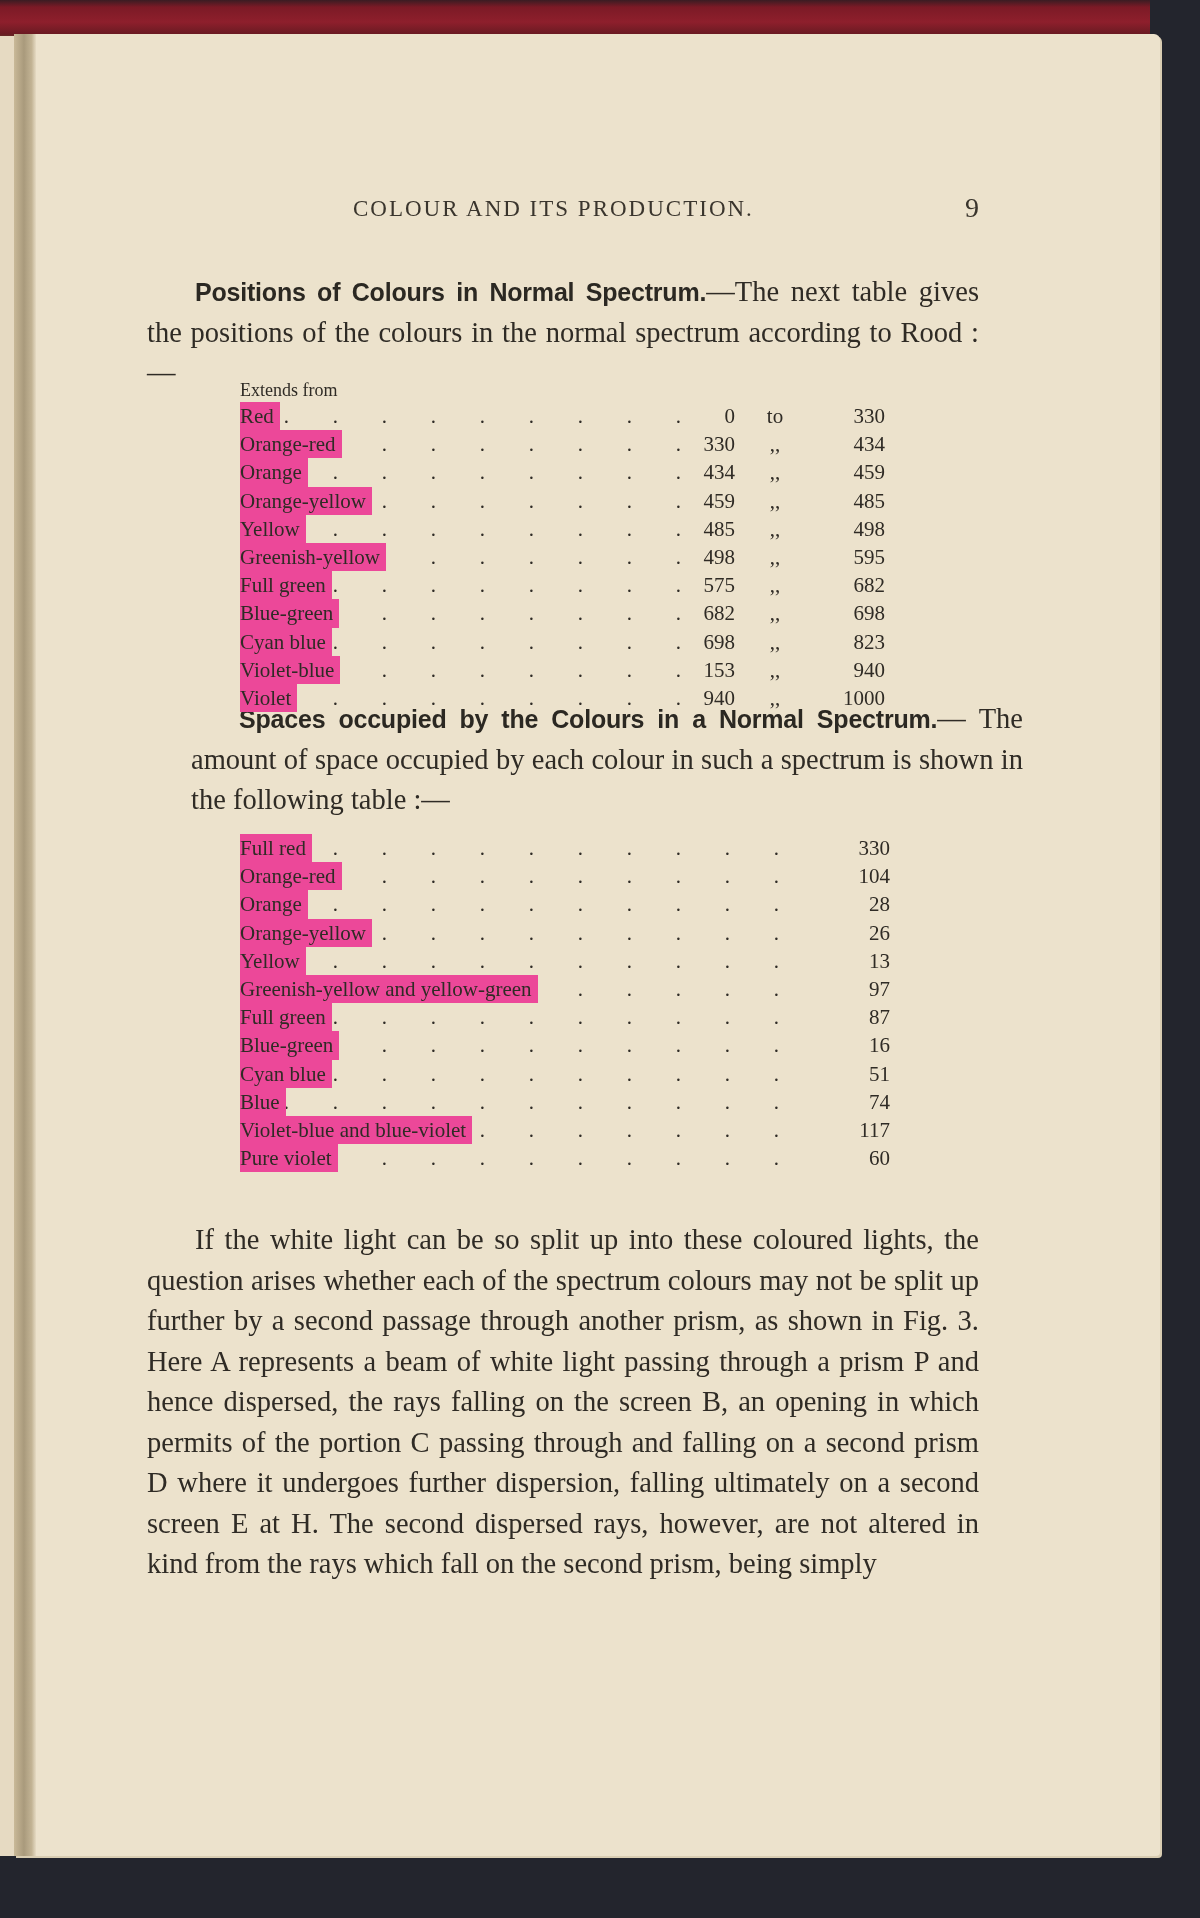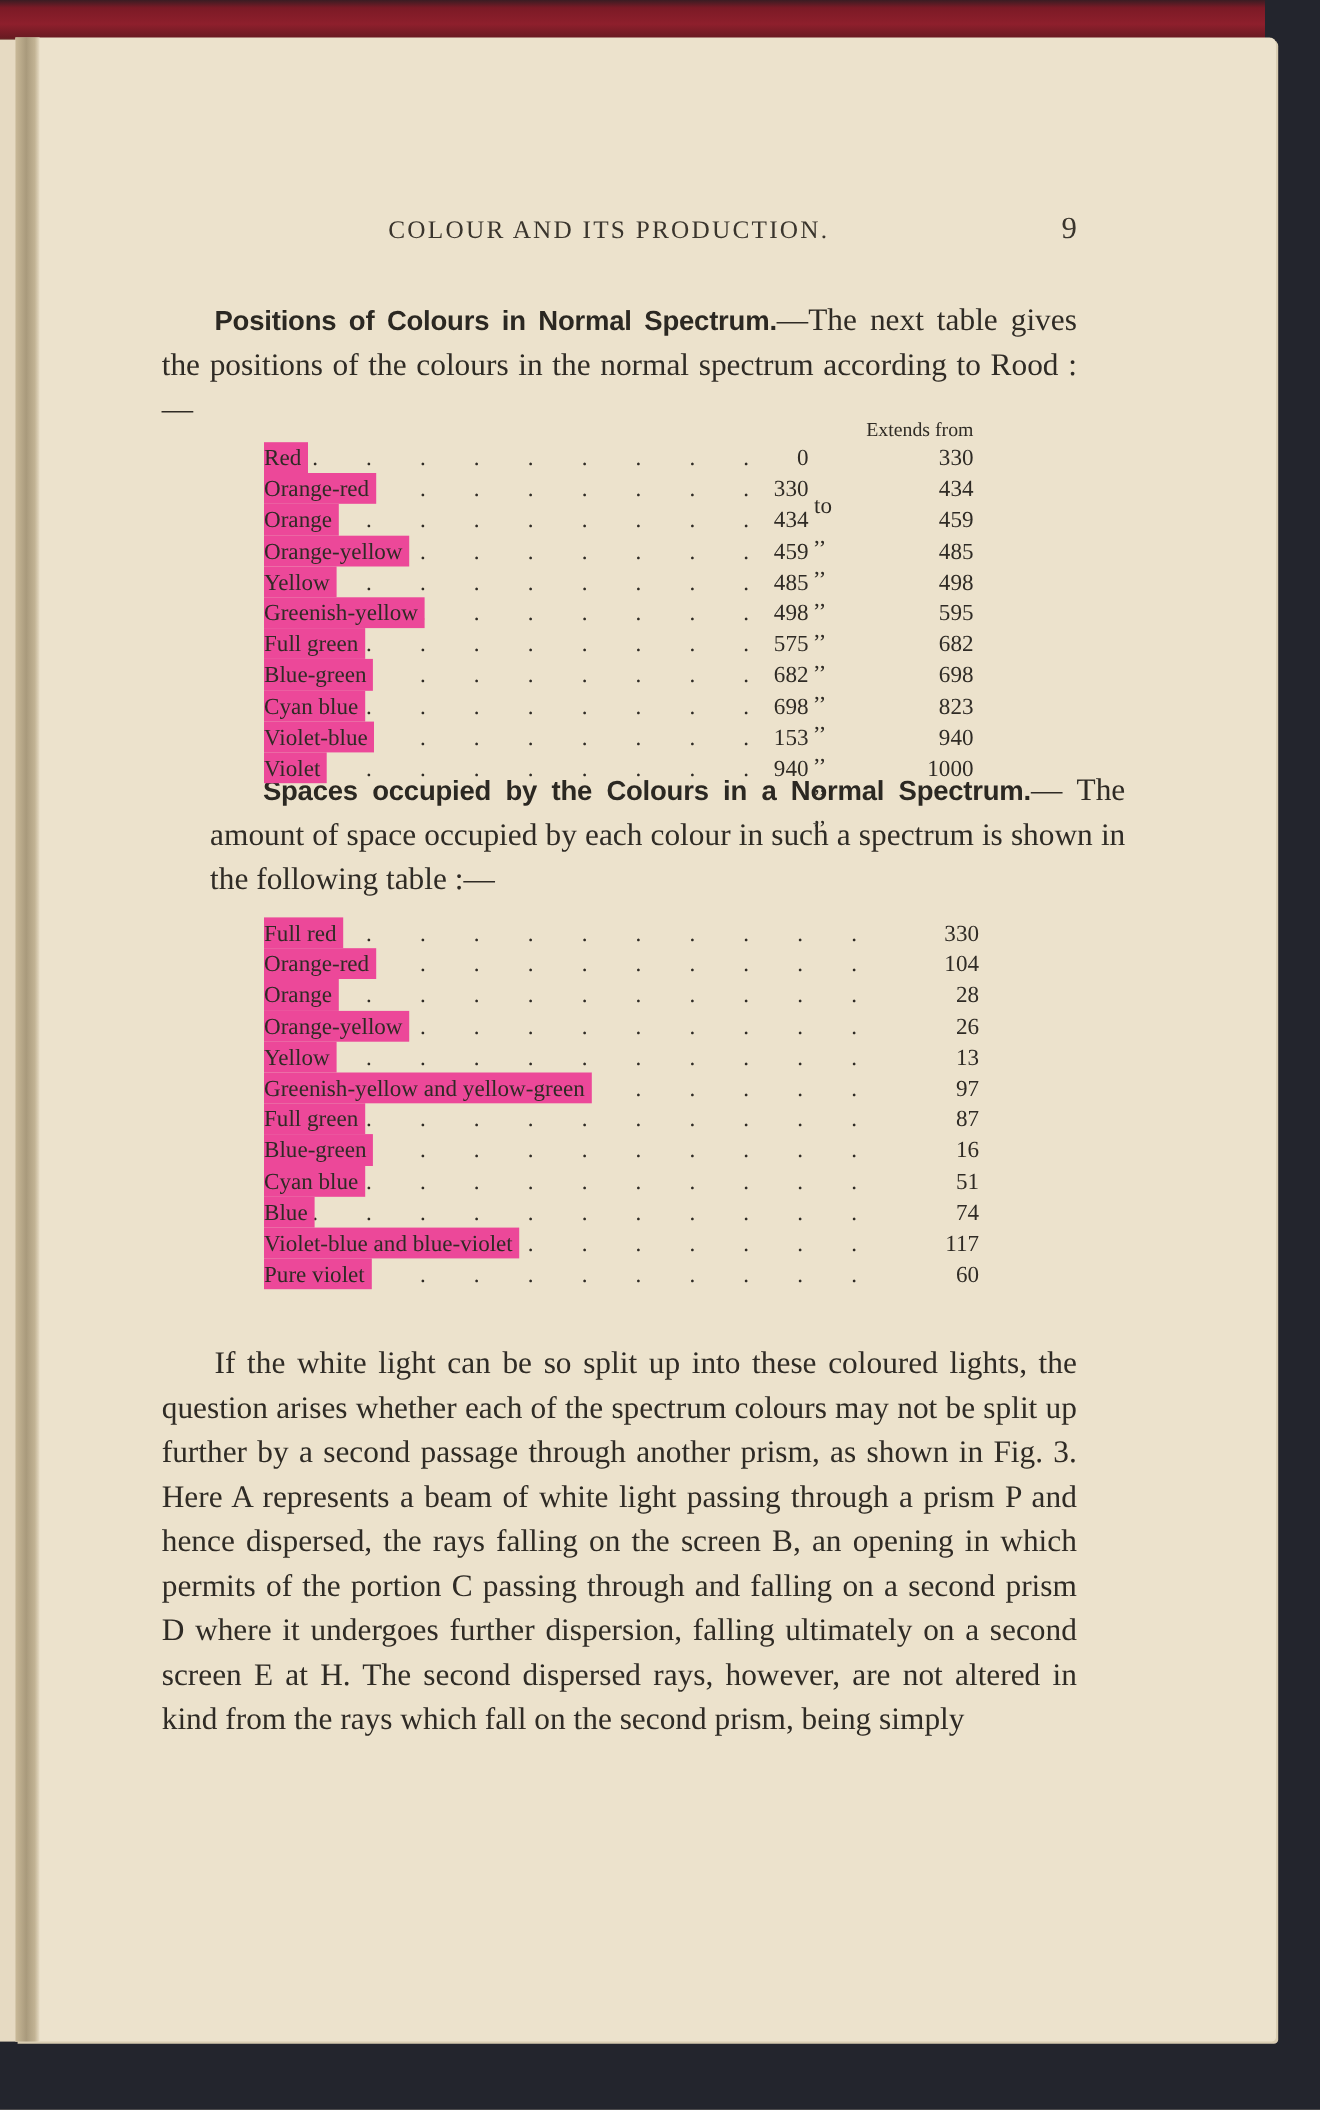--- a/index.html
+++ b/index.html
@@ -21,23 +21,23 @@
   .text { position:absolute; left:147px; width:832px; font-family:"Liberation Serif",serif;
           font-size:28.5px; line-height:40.5px; text-align:justify; color:#2f2b25; }
   .text p { margin:0; text-indent:48px; }
   .heading { font-family:"Liberation Sans",sans-serif; font-weight:bold; font-size:25px;
              letter-spacing:-0.2px; color:#2b2822; }
   .table { position:absolute; font-family:"Liberation Serif",serif; font-size:21px; color:#2f2b25; }
   .row { position:relative; height:28.2px; line-height:28.2px; white-space:nowrap; }
   .row .lbl { position:absolute; left:0; background:#ec4899; padding-right:6px; z-index:1; }
   .row .val { position:absolute; right:0; text-align:right; }
   .t1 { left:240px; top:378px; width:645px; }
-  .t1 .hdr { height:24px; line-height:24px; text-align:right; font-size:18px; }
+  .t1 .hdr { height:24px; line-height:24px; font-size:18px; }
   .t1 .from { position:absolute; right:150px; width:70px; text-align:right; }
-  .t1 .sep { position:absolute; right:105px; width:40px; text-align:left;margin-top:43px; }
+  .t1 .sep { position:absolute; right:90px; width:40px; text-align:center; }
   .t1 .to { position:absolute; right:0; width:80px; text-align:right; }
   .t1 .dotsbox { position:absolute; left:0; right:205px; top:0; overflow:hidden; }
   .t2 { left:240px; top:834px; width:650px; }
   .t2 .dotsbox { position:absolute; left:0; right:75px; top:0; overflow:hidden; }
   .dotsbox span { display:inline-block; width:49px; text-align:right; }
 </style>
 </head>
 <body>
 
 <div class="cover-top"></div>

